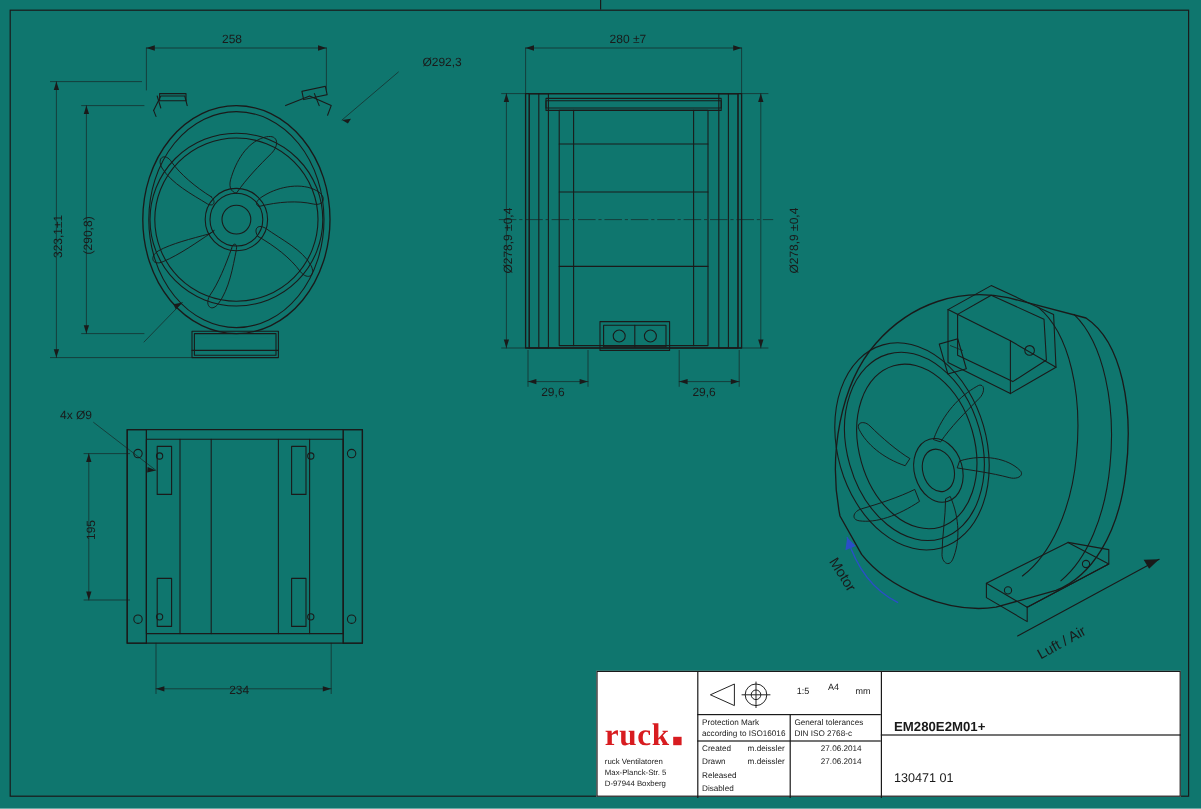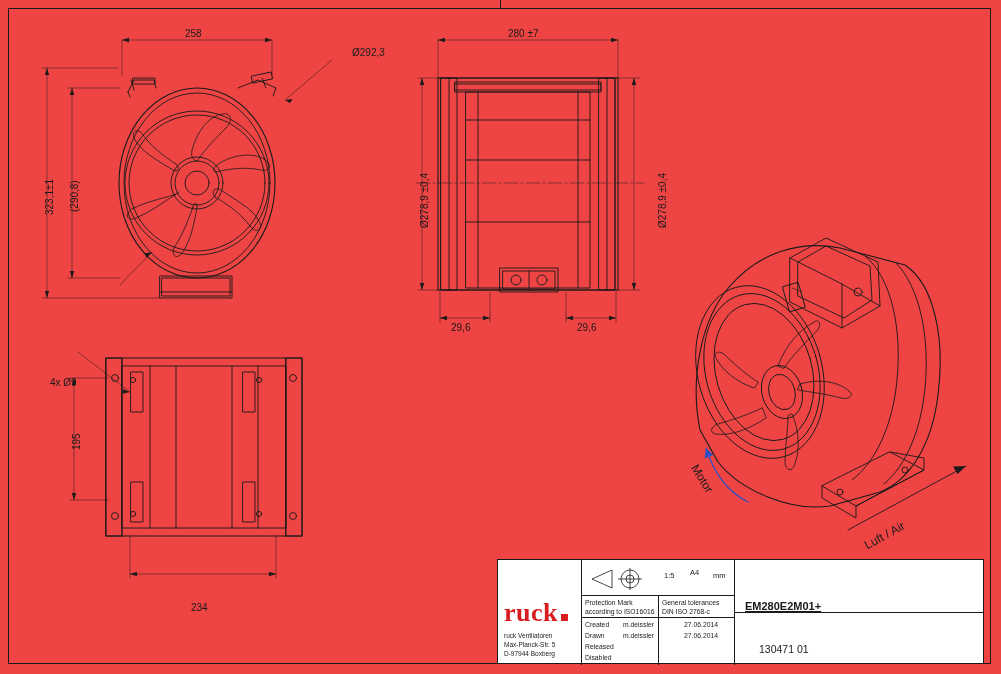--- a/index.html
+++ b/index.html
@@ -7,21 +7,21 @@
     padding: 0;
     background: #ffffff;
   }
   body {
     font-family: "Liberation Sans", sans-serif;
   }
   #sheet {
     position: relative;
     width: 1001px;
     height: 674px;
-    background: #ef4444;
+    background: #0f766e;
     overflow: hidden;
   }
   .frame {
     position: absolute;
     left: 8px;
     top: 8px;
     width: 983px;
     height: 656px;
     border: 1px solid #1a1a1a;
     box-sizing: border-box;
@@ -100,21 +100,20 @@
     color: #1a1a1a;
     line-height: 1.35;
     white-space: nowrap;
   }
   .tb-bold {
     position: absolute;
     font-size: 11px;
     font-weight: bold;
     color: #1a1a1a;
     white-space: nowrap;
-    text-decoration: underline;
   }
   .tb-num {
     position: absolute;
     font-size: 10.5px;
     color: #1a1a1a;
     white-space: nowrap;
   }
   .arrowtxt {
     position: absolute;
     font-size: 12px;
@@ -347,23 +346,23 @@
   <div class="lbl" style="left:352px; top:47px;">Ø292,3</div>
   <div class="lbl rot90" style="left:44px; top:215px;">323,1±1</div>
   <div class="lbl rot90" style="left:69px; top:212px;">(290,8)</div>
 
   <div class="lbl" style="left:508px; top:28px;">280 ±7</div>
   <div class="lbl rot90" style="left:419px; top:228px;">Ø278,9 ±0,4</div>
   <div class="lbl rot90" style="left:657px; top:228px;">Ø278,9 ±0,4</div>
   <div class="lbl" style="left:451px; top:322px;">29,6</div>
   <div class="lbl" style="left:577px; top:322px;">29,6</div>
 
-  <div class="lbl" style="left:50px; top:341px;margin-top:36px;">4x Ø9</div>
+  <div class="lbl" style="left:50px; top:341px;">4x Ø9</div>
   <div class="lbl rot90" style="left:71px; top:450px;">195</div>
-  <div class="lbl" style="left:191px; top:570px;margin-top:32px;">234</div>
+  <div class="lbl" style="left:191px; top:570px;">234</div>
 
   <div class="arrowtxt rot-tilt" style="left:700px; top:462px; transform:rotate(58deg); color:#1a1a1a;">Motor</div>
   <div class="arrowtxt rot-tilt" style="left:862px; top:540px; transform:rotate(-29deg);">Luft / Air</div>
 
   <div id="titleblock">
 
     <div class="vline" style="left:83px; top:0; width:1px; height:105px;"></div>
     <div class="vline" style="left:236px; top:0; width:1px; height:105px;"></div>
     <div class="hline" style="left:83px; top:35px; width:153px; height:1px;"></div>
     <div class="hline" style="left:83px; top:57px; width:153px; height:1px;"></div>
@@ -400,16 +399,16 @@
     <div class="tb-txt" style="left:186px; top:60px;">27.06.2014</div>
 
     <div class="tb-txt" style="left:87px; top:71px;">Drawn</div>
     <div class="tb-txt" style="left:125px; top:71px;">m.deissler</div>
     <div class="tb-txt" style="left:186px; top:71px;">27.06.2014</div>
 
     <div class="tb-txt" style="left:87px; top:82px;">Released</div>
     <div class="tb-txt" style="left:87px; top:93px;">Disabled</div>
 
     <div class="tb-bold" style="left:247px; top:40px;">EM280E2M01+</div>
-    <div class="tb-num" style="left:261px; top:83px;">130471  01</div>
+    <div class="tb-num" style="left:247px; top:83px;">130471  01</div>
   </div>
 
 </div>
 
 </body></html>

